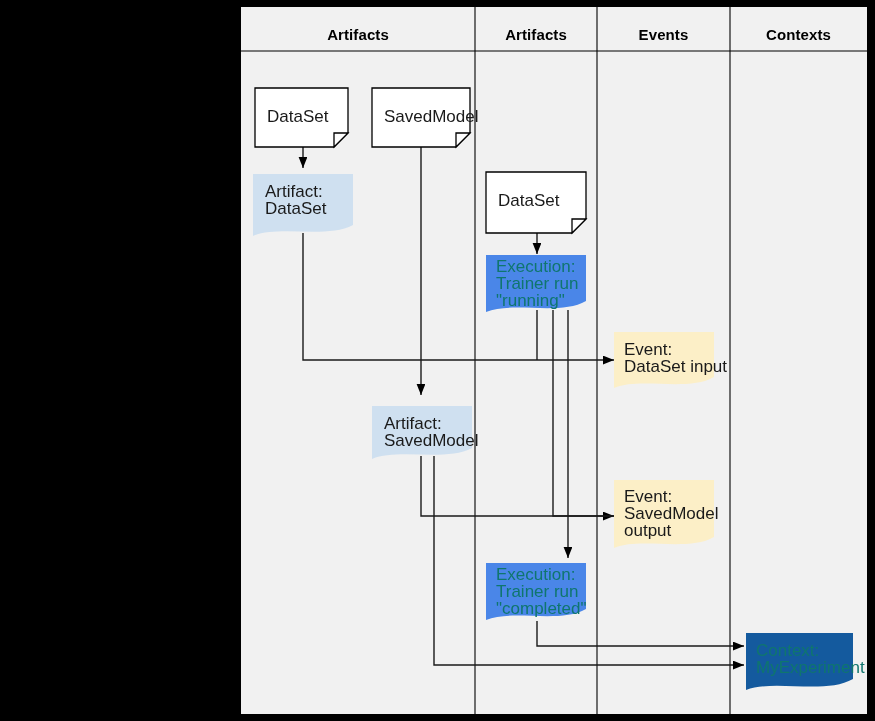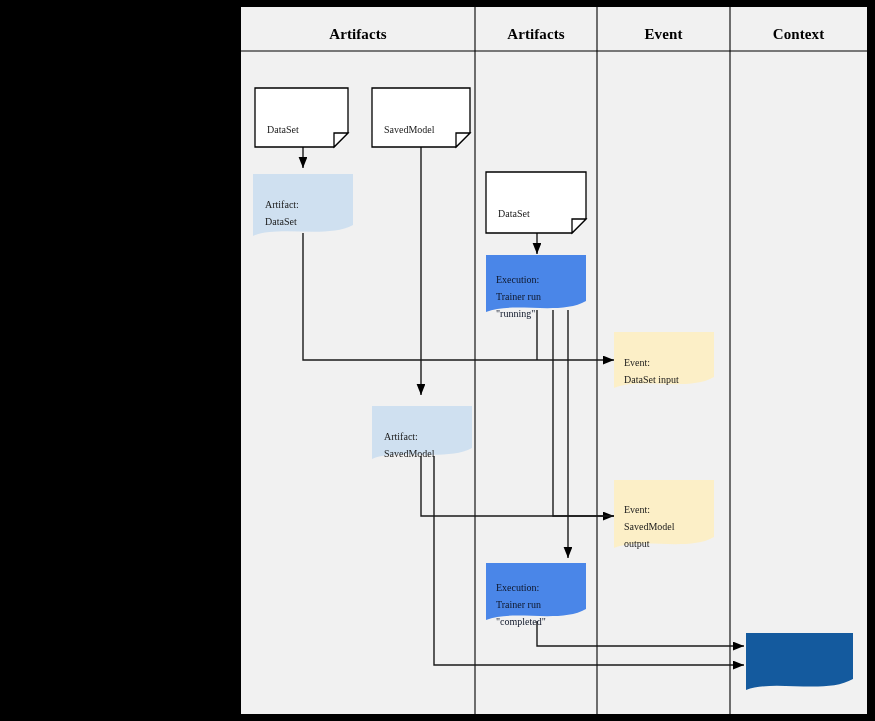--- a/index.html
+++ b/index.html
@@ -9,21 +9,20 @@
     width: 875px;
     height: 721px;
     overflow: hidden;
     font-family: "Liberation Sans", sans-serif;
   }
   #stage {
     position: relative;
     width: 875px;
     height: 635px;
     background: #000000;
-    font-family: Liberation Serif, serif;
   }
   #diagram {
     position: absolute;
     left: 241px;
     top: 7px;
     width: 626px;
     height: 707px;
     background: #f1f1f1;
   }
   svg.layer {
@@ -37,28 +36,27 @@
   .col-header {
     position: absolute;
     text-align: center;
     font-size: 15px;
     font-weight: bold;
     color: #000000;
     letter-spacing: 0.1px;
   }
   .node-label {
     position: absolute;
-    font-size: 10px;
+    font-size: 17px;
     line-height: 17px;
     color: #1a1a1a;
     white-space: pre-line;
     pointer-events: none;
-    margin-top: 13px;
   }
-  .node-label.light { color: #0f172a; }
+  .node-label.light { color: #0f766e; }
 </style>
 </head>
 <body>
 
 <div id="stage">
   <div id="diagram">
 
     <svg class="layer" viewBox="0 0 626 707">
       <defs>
         <marker id="arw" markerWidth="9" markerHeight="9" refX="8" refY="3.2" orient="auto" markerUnits="strokeWidth">
@@ -142,22 +140,22 @@
       </g>
 
       <g>
         <path d="M505,626 L612,626 L612,672
                  C 584,688 533,672 505,683 Z" fill="#145a9e"></path>
       </g>
     </svg>
 
     <div class="col-header" style="left:0px;  top:19px; width:234px;">Artifacts</div>
     <div class="col-header" style="left:234px; top:19px; width:122px;">Artifacts</div>
-    <div class="col-header" style="left:356px; top:19px; width:133px;">Event</div>
-    <div class="col-header" style="left:489px; top:19px; width:137px;">Context</div>
+    <div class="col-header" style="left:356px; top:19px; width:133px;">Events</div>
+    <div class="col-header" style="left:489px; top:19px; width:137px;">Contexts</div>
 
     <div class="node-label" style="left:26px;  top:101px;">DataSet</div>
 
     <div class="node-label" style="left:143px; top:101px;">SavedModel</div>
 
     <div class="node-label" style="left:24px;  top:176px;">Artifact:
 DataSet</div>
 
     <div class="node-label" style="left:143px; top:408px;">Artifact:
 SavedModel</div>
@@ -172,15 +170,17 @@
 Trainer run
 "completed"</div>
 
     <div class="node-label" style="left:383px; top:334px;">Event:
 DataSet input</div>
 
     <div class="node-label" style="left:383px; top:481px;">Event:
 SavedModel
 output</div>
 
+    <div class="node-label light" style="left:515px; top:635px;">Context:
+MyExperiment</div>
 
   </div>
 </div>
 
 </body></html>

